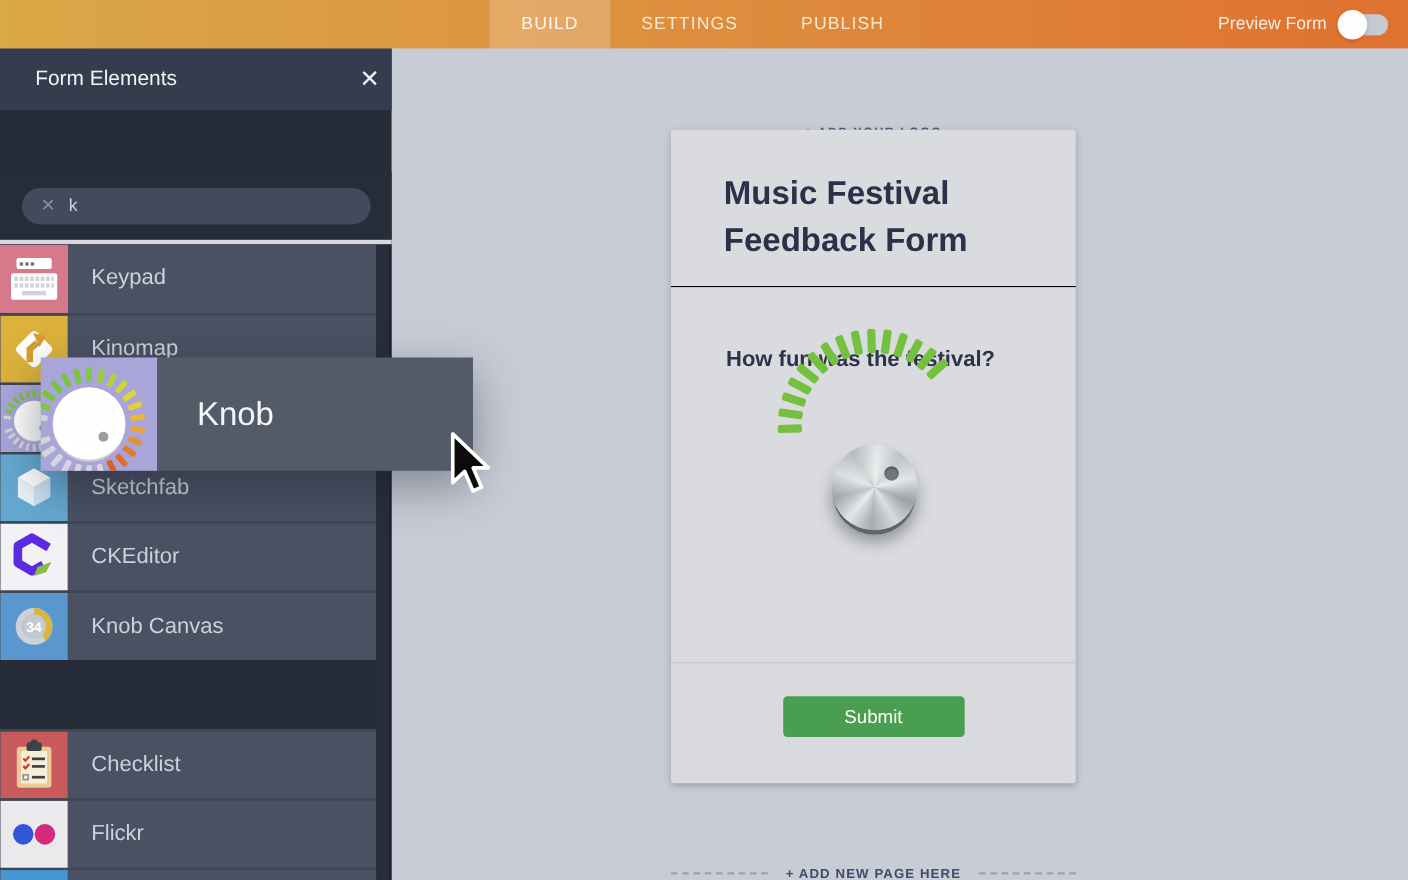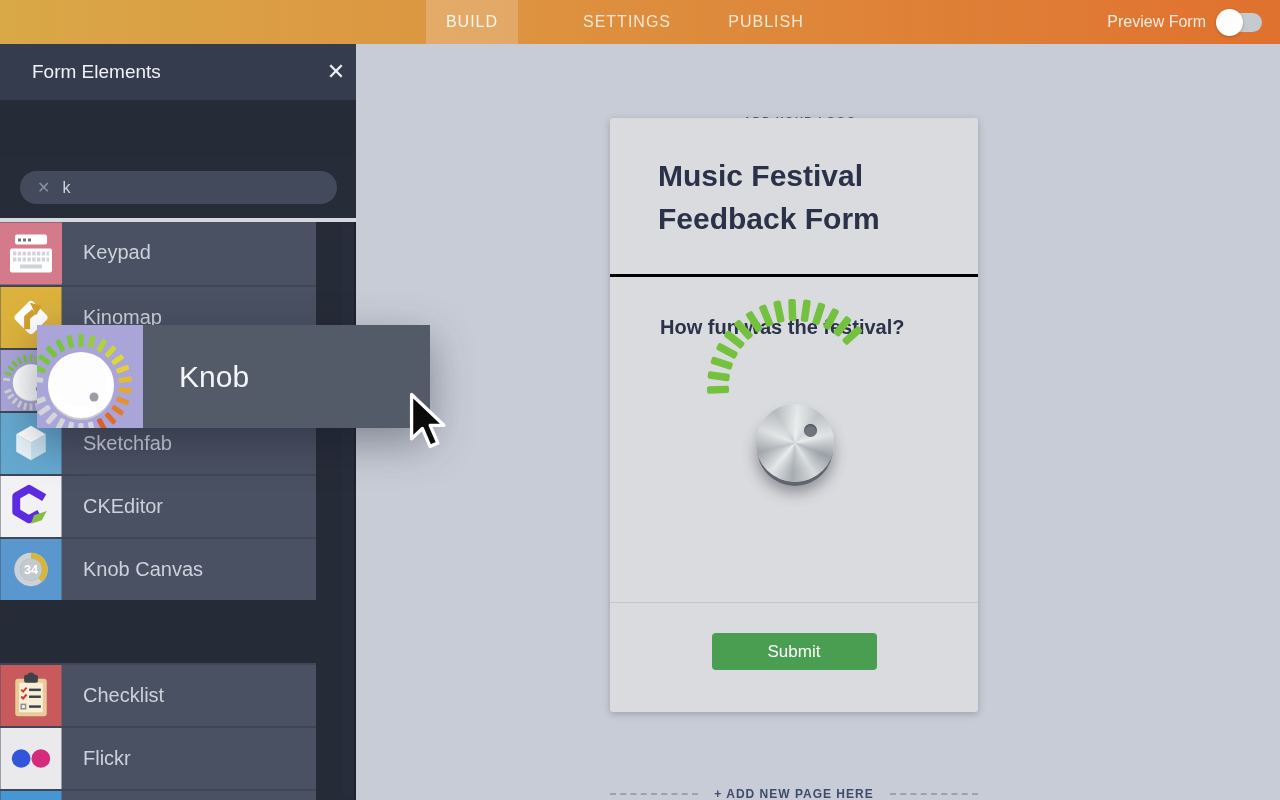--- a/index.html
+++ b/index.html
@@ -5,21 +5,21 @@
   * { margin:0; padding:0; box-sizing:border-box; }
   html,body { width:1280px; height:800px; overflow:hidden; }
   body { font-family:"Liberation Sans", sans-serif; }
   #stage { position:relative; width:1280px; height:800px; background:#c8ccd6; overflow:hidden; }
 
   
   .topbar { position:absolute; left:0; top:0; width:1280px; height:44px;
     background:linear-gradient(90deg,#d9a847 0%, #dd9340 40%, #e0712f 100%); z-index:30; }
   .topbar-tab { position:absolute; top:0; height:44px; line-height:44px; text-align:center;
     font-size:16px; letter-spacing:1px; color:#f7e8d4; cursor:pointer; }
-  .tab-build { left:426px; width:92px; background:rgba(255,255,255,0.20); color:#fdf6ea; }
+  .tab-build { left:445px; width:110px; background:rgba(255,255,255,0.20); color:#fdf6ea; }
   .tab-settings { left:555px; width:144px; }
   .tab-publish { left:699px; width:134px; }
   .preview-wrap { position:absolute; right:18px; top:0; height:44px; display:flex; align-items:center; gap:10px; }
   .preview-label { font-size:16px; color:#f6ece1; }
   .toggle { position:relative; width:46px; height:19px; }
   .toggle-track { position:absolute; left:4px; top:0; width:42px; height:19px; border-radius:10px; background:#c5cad1; }
   .toggle-knob { position:absolute; left:0; top:-4px; width:27px; height:27px; border-radius:50%;
     background:#fdfdfd; box-shadow:0 1px 3px rgba(90,50,10,.35); }
 
   
@@ -38,41 +38,41 @@
   .ptab-underline { position:absolute; left:237px; bottom:-2px; width:119px; height:4px; background:#d98a3e; }
   .panel-search { position:absolute; left:0; top:112px; width:100%; height:62px; background:#272c39; }
   .search-pill { position:absolute; left:20px; top:15px; width:317px; height:33px; border-radius:17px;
     background:#424a5c; display:flex; align-items:center; }
   .search-clear { margin-left:17px; color:#8a92a1; font-size:16px; cursor:pointer; line-height:1; }
   .search-input { margin-left:12px; background:transparent; border:none; outline:none; color:#ced3dc;
     font-size:16px; width:240px; font-family:"Liberation Sans", sans-serif; }
   .panel-sep { position:absolute; left:0; top:174px; width:100%; height:4px; background:#d6d8dd; }
 
   .widget-list { position:absolute; left:0; top:178px; width:100%; height:578px; overflow:hidden; }
-  .wrow { position:absolute; left:0; width:316px; height:63px; background:#4a5162; cursor:pointer; display:flex; }
+  .wrow { position:absolute; left:0; width:342px; height:63px; background:#4a5162; cursor:pointer; display:flex; }
   .wrow + .wrow { border-top:2px solid #3f4655; }
   .wtile { width:62px; height:100%; flex:none; }
   .wlabel { flex:1; line-height:61px; margin-left:21px; font-size:20px; color:#ccd2db; }
   .scroll-thumb { position:absolute; left:342px; top:2px; width:12px; height:574px; border-radius:6px;
     background:#272d3a; cursor:pointer; }
   .scroll-edge { position:absolute; left:354px; top:0; width:2px; height:578px; background:#1d2230; }
 
   
   .canvas { position:absolute; left:356px; top:44px; width:924px; height:756px; background:#c8ccd6; z-index:1; }
   .form-col { position:absolute; left:254px; top:0; width:368px; height:756px; }
   .dash-row { position:absolute; left:0; width:368px; display:flex; align-items:center; gap:16px; cursor:pointer; }
   .dash { flex:1; border-top:2px dashed #99a1b4; height:0; }
   .add-logo-row { top:71px; }
   .add-logo-text { font-size:11px; font-weight:bold; letter-spacing:1.5px; color:#4d5873; white-space:nowrap; }
   .add-page-row { top:743px; }
   .add-page-text { font-size:12px; font-weight:bold; letter-spacing:1px; color:#3e4b6c; white-space:nowrap; }
 
   .form-card { position:absolute; left:0; top:74px; width:368px; height:594px; background:#dadbde;
     border-radius:3px; box-shadow:0 2px 7px rgba(40,45,60,.28); }
-  .card-header { position:absolute; left:0; top:0; width:100%; height:159px; border-bottom:3px solid #000000; cursor:pointer; }
+  .card-header { position:absolute; left:0; top:0; width:100%; height:143px; border-bottom:1px solid #000000; cursor:pointer; }
   .form-title { position:absolute; left:48px; top:36px; width:300px; font-size:30px; font-weight:bold;
     line-height:43px; color:#2a3148; }
   .card-question { position:absolute; left:0; top:160px; width:100%; height:325px; border-bottom:1px solid #c5c7cc; cursor:pointer; }
   .question-label { position:absolute; left:50px; top:38px; font-size:20px; font-weight:600; color:#2b3249; }
   .knob-arc { position:absolute; left:75px; top:-56px; width:220px; height:220px; }
   .metal-knob { position:absolute; left:146px; top:126px; width:78px; height:78px; border-radius:50%;
     background:
       radial-gradient(circle at 42% 36%, rgba(255,255,255,.55), rgba(255,255,255,0) 58%),
       conic-gradient(from 40deg, #b9bec2, #e0e3e5 10%, #9aa0a5 20%, #d7dadc 30%, #a7acb0 40%, #e3e5e7 50%, #9aa0a5 60%, #d2d5d7 70%, #a2a8ac 80%, #dde0e2 90%, #b9bec2);
     box-shadow:0 5px 0 -1px #5f656b, 0 11px 14px rgba(55,60,72,.45); cursor:pointer; }

